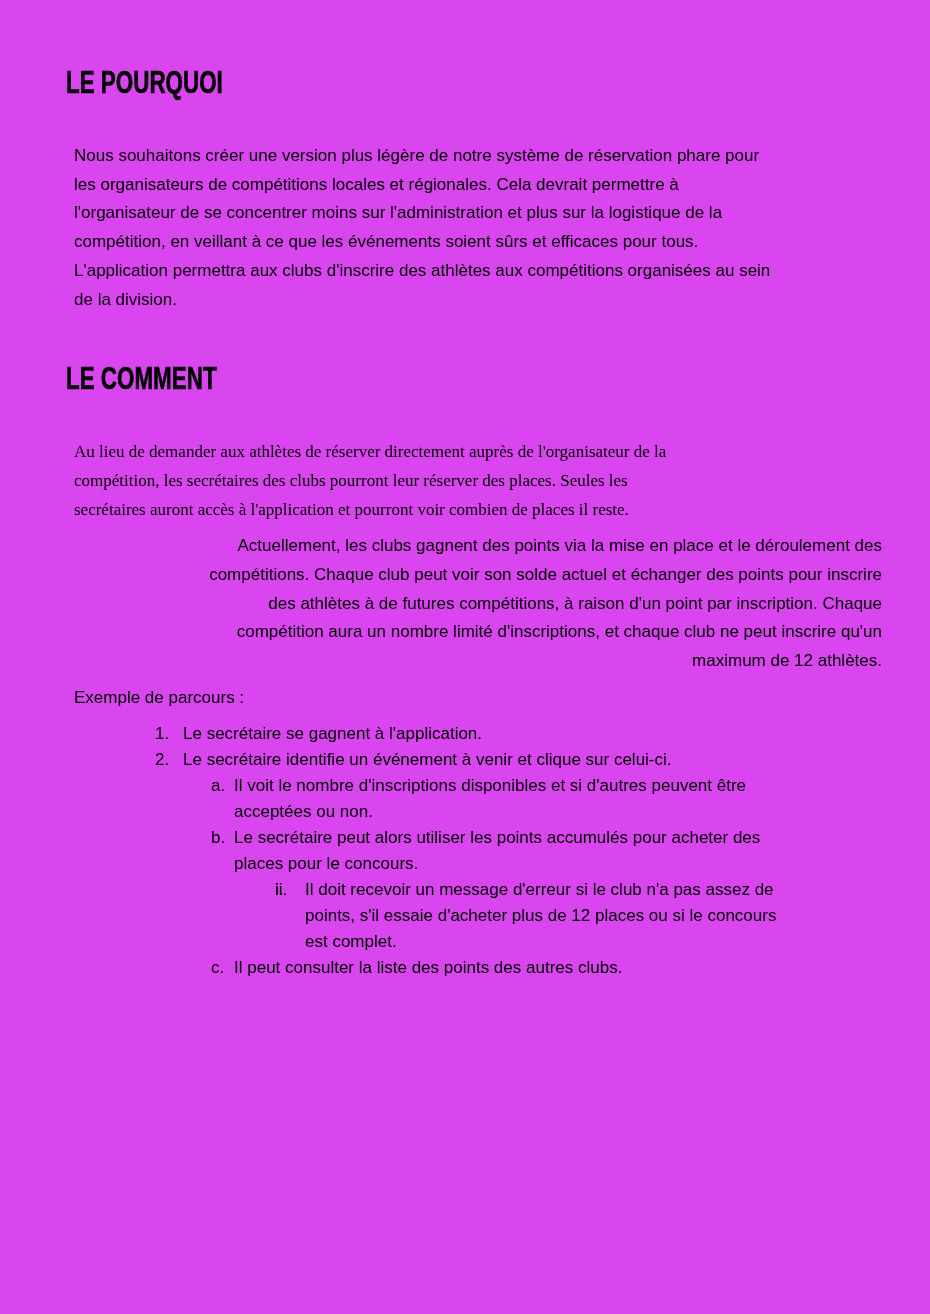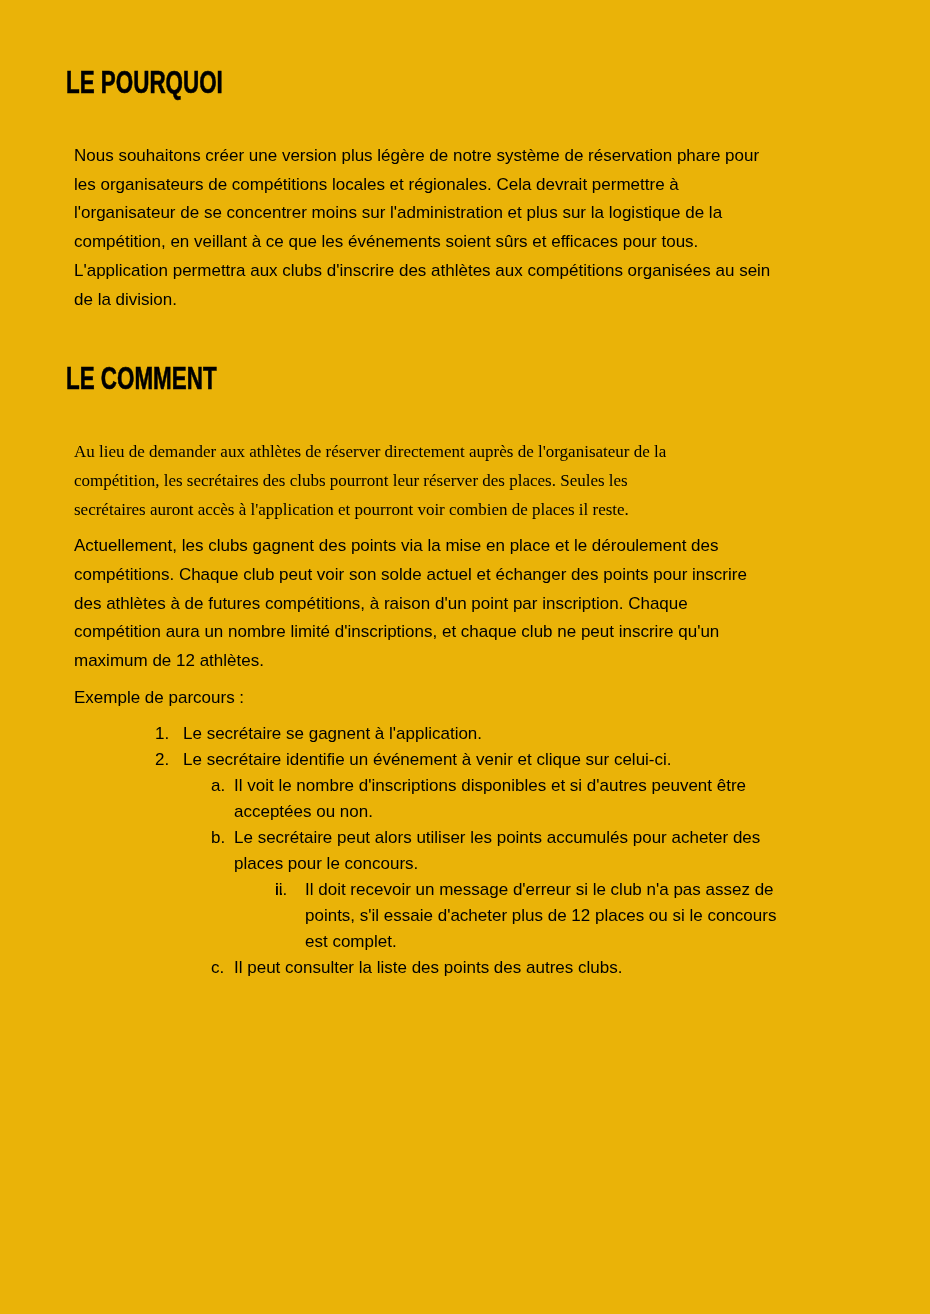--- a/index.html
+++ b/index.html
@@ -1,20 +1,20 @@
 <!DOCTYPE html>
 <html><head>
 <meta charset="utf-8">
 <style>
   html, body { margin: 0; padding: 0; background: #ffffff; }
   .page {
     position: relative;
     width: 930px;
     height: 1314px;
-    background: #eab308;
+    background: #d946ef;
     box-sizing: border-box;
     padding: 18px 40px 0 66px;
     color: #000000;
     font-family: "Liberation Sans", sans-serif;
     font-size: 17px;
     line-height: 28.7px;
     overflow: hidden;
   }
   .heading {
     font-family: "Liberation Sans", sans-serif;
@@ -25,21 +25,21 @@
     white-space: nowrap;
     transform: scaleX(0.7);
     transform-origin: 0 50%;
     -webkit-text-stroke: 0.6px #000;
   }
   p.para {
     margin: 8px;
     white-space: pre-line;
   }
   .gap19 { margin-bottom: 19px; font-family: Liberation Serif, serif; }
-  .gap9  { margin-bottom: 9px; }
+  .gap9  { margin-bottom: 9px; text-align: right; }
   .gap18 { margin-bottom: 18px; }
   .list { line-height: 26.1px; }
   .li { position: relative; }
   .li .marker { position: absolute; top: 0; }
   .li .txt { white-space: pre-line; display: block; }
   .l1 { padding-left: 117px; }
   .l1 .marker { left: 89px; }
   .l2 { padding-left: 168px; }
   .l2 .marker { left: 145px; }
   .l3 { padding-left: 239px; }

